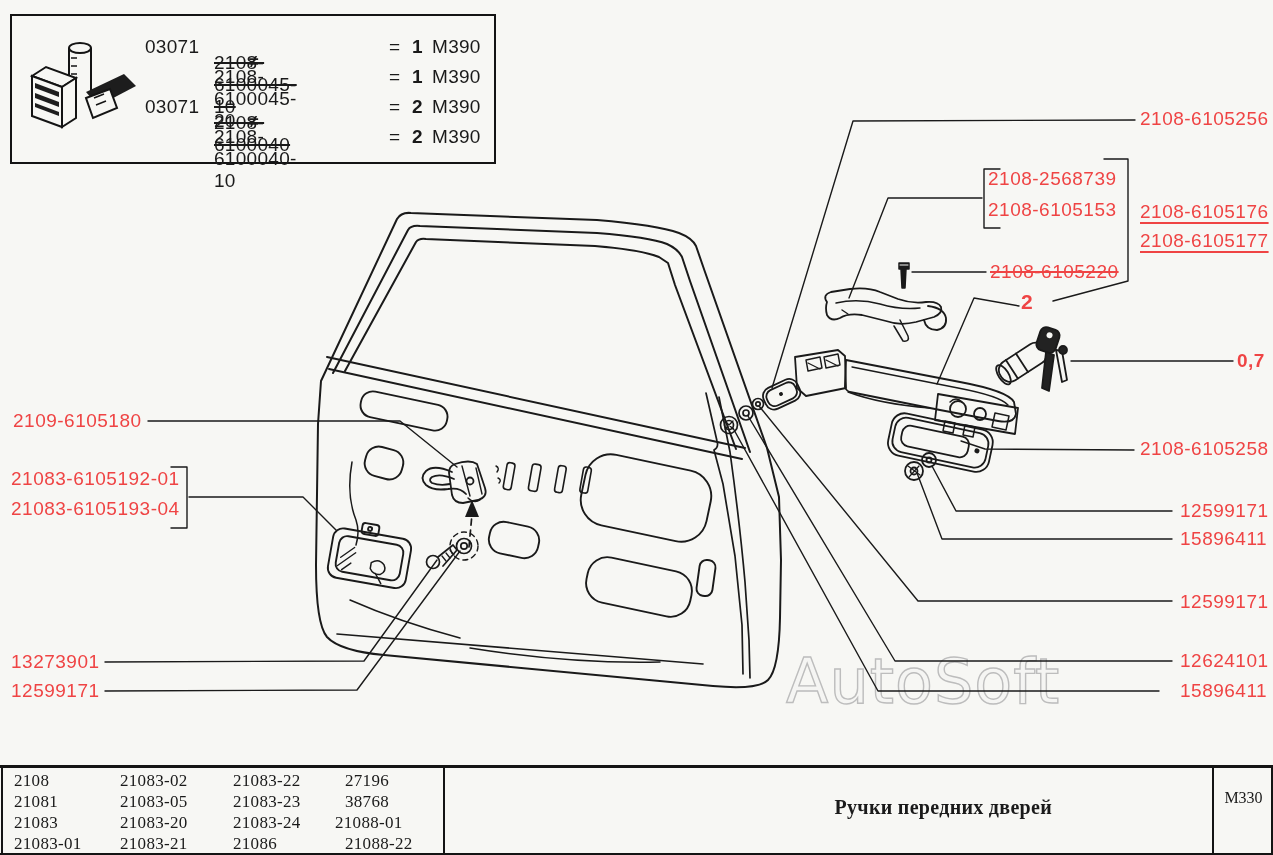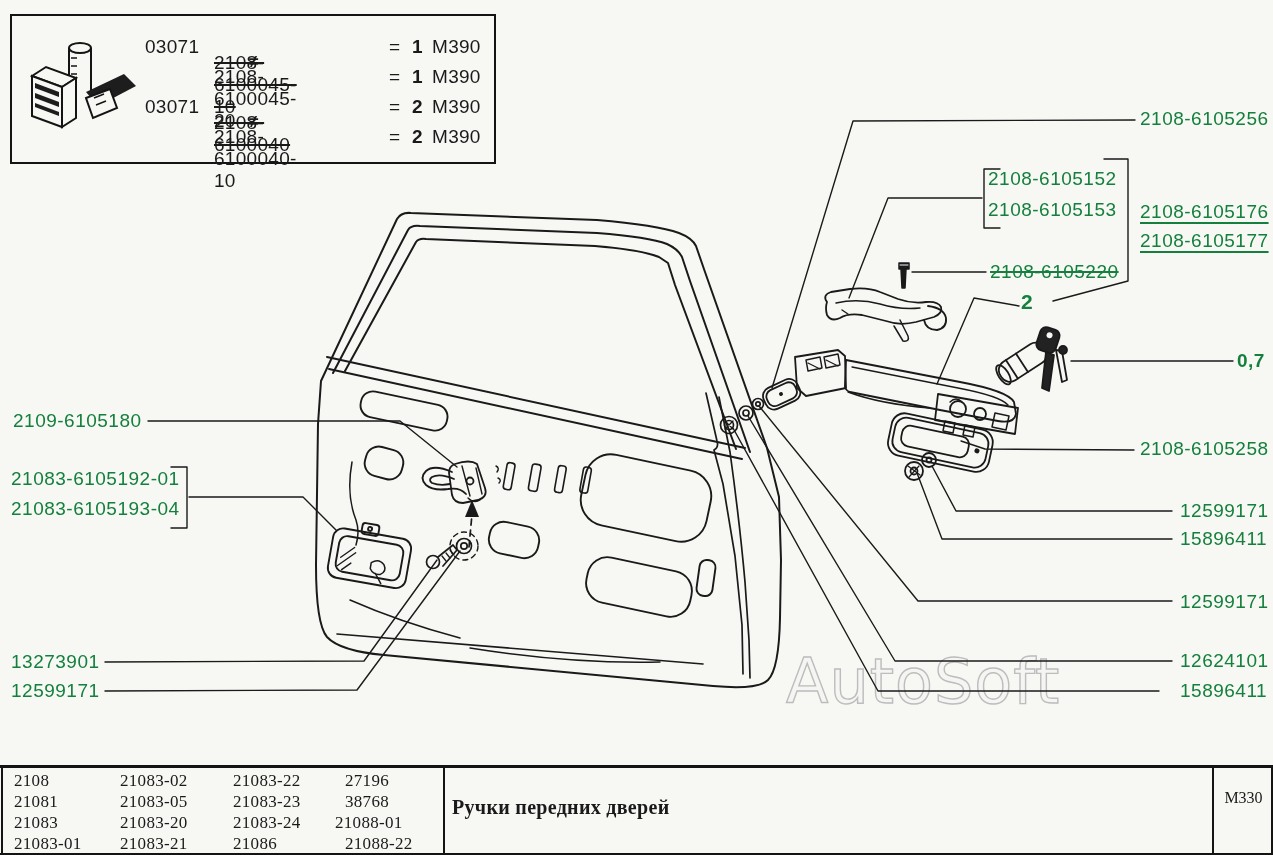--- a/index.html
+++ b/index.html
@@ -1,18 +1,18 @@
 <!DOCTYPE html>
 <html><head>
 <meta charset="utf-8">
 <style>
   html,body{margin:0;padding:0;}
   body{width:1273px;height:855px;position:relative;background:#f7f7f4;overflow:hidden;
        font-family:"Liberation Sans",sans-serif;color:#1a1a1a;}
-  .lbl{position:absolute;font-size:19px;letter-spacing:.5px;white-space:nowrap;z-index:3;color:#15803d;}
+  .lbl{position:absolute;font-size:19px;letter-spacing:.5px;white-space:nowrap;z-index:3;color:#ef4444;}
   .lbl.b{font-weight:bold;}
   .lbl.u{text-decoration:underline;text-decoration-thickness:2px;text-underline-offset:4px;}
   .lbl.s{text-decoration:line-through;text-decoration-thickness:2px;}
   .strike-num{text-decoration:line-through;text-decoration-thickness:2px;margin-top:16px;}
   #infobox{position:absolute;left:10px;top:14px;width:482px;height:146px;border:2.5px solid #141414;background:transparent;z-index:3;}
   .ibrow{position:absolute;height:22px;font-size:19px;letter-spacing:.3px;}
   .ib-pre{position:absolute;left:133px;}
   .ib-num{position:absolute;left:202px;}
   .ib-eq{position:absolute;left:377px;}
   .ib-qty{position:absolute;left:400px;font-weight:bold;}
@@ -22,21 +22,21 @@
      font-size:62px;letter-spacing:1px;color:rgba(240,240,240,.25);
      -webkit-text-stroke:1.4px #bdbdbd;}
   #diagram{position:absolute;left:0;top:0;z-index:2;}
   
   #footer{position:absolute;left:0;top:765px;width:1273px;height:90px;z-index:3;
           font-family:"Liberation Serif",serif;}
   #footer .topline{position:absolute;left:0;top:0;width:1273px;height:3px;background:#141414;}
   #footer .botline{position:absolute;left:0;top:88px;width:1273px;height:2px;background:#141414;}
   #footer .v{position:absolute;top:0;width:2px;height:90px;background:#141414;}
   .mcell{position:absolute;font-size:17px;letter-spacing:.3px;white-space:nowrap;}
-  #ftitle{position:absolute;left:452px;top:31px;width:600px;text-align:left;
+  #ftitle{position:absolute;left:452px;top:31px;width:600px;text-align:right;
           font-size:20px;font-weight:bold;letter-spacing:.3px;}
   #fcode{position:absolute;left:1214px;top:24px;width:59px;text-align:center;font-size:16px;}
 </style>
 </head>
 <body>
 
 <div id="watermark">AutoSoft</div>
 
 <div id="infobox">
   <svg width="118" height="108" style="position:absolute;left:12px;top:18px" viewBox="0 0 118 108">
@@ -84,21 +84,21 @@
   <div class="neq" style="left:237px;top:96px">≠</div>
   <div class="ibrow" style="left:0;top:110px">
     <span class="ib-num">2108-6100040-10</span>
     <span class="ib-eq">=</span>
     <span class="ib-qty">2</span>
     <span class="ib-code">М390</span>
   </div>
 </div>
 
 <div class="lbl" style="left:1140px;top:108px">2108-6105256</div>
-<div class="lbl" style="left:988px;top:168px">2108-6105152</div>
+<div class="lbl" style="left:988px;top:168px">2108-2568739</div>
 <div class="lbl" style="left:988px;top:199px">2108-6105153</div>
 <div class="lbl u" style="left:1140px;top:201px">2108-6105176</div>
 <div class="lbl u" style="left:1140px;top:230px">2108-6105177</div>
 <div class="lbl s" style="left:990px;top:261px">2108-6105220</div>
 <div class="lbl b" style="left:1021px;top:290px;font-size:21px">2</div>
 <div class="lbl b" style="left:1237px;top:350px">0,7</div>
 <div class="lbl" style="left:1140px;top:438px">2108-6105258</div>
 <div class="lbl" style="left:1180px;top:500px">12599171</div>
 <div class="lbl" style="left:1180px;top:528px">15896411</div>
 <div class="lbl" style="left:1180px;top:591px">12599171</div>

